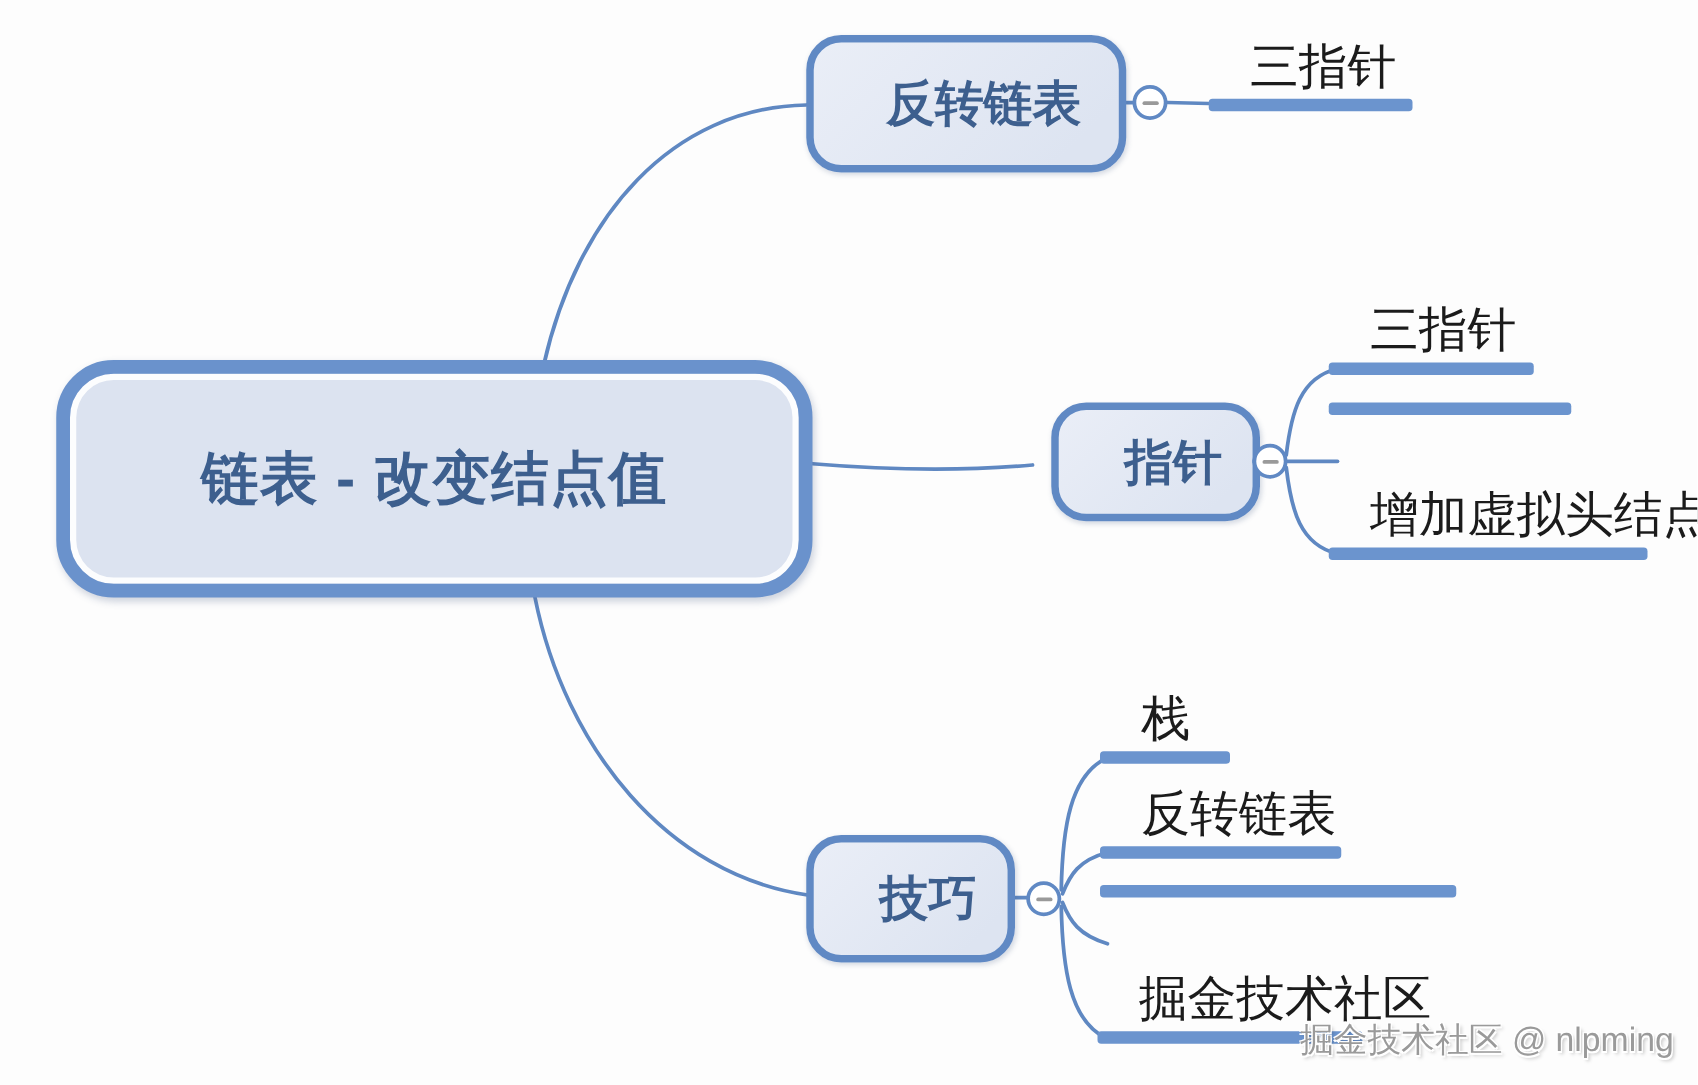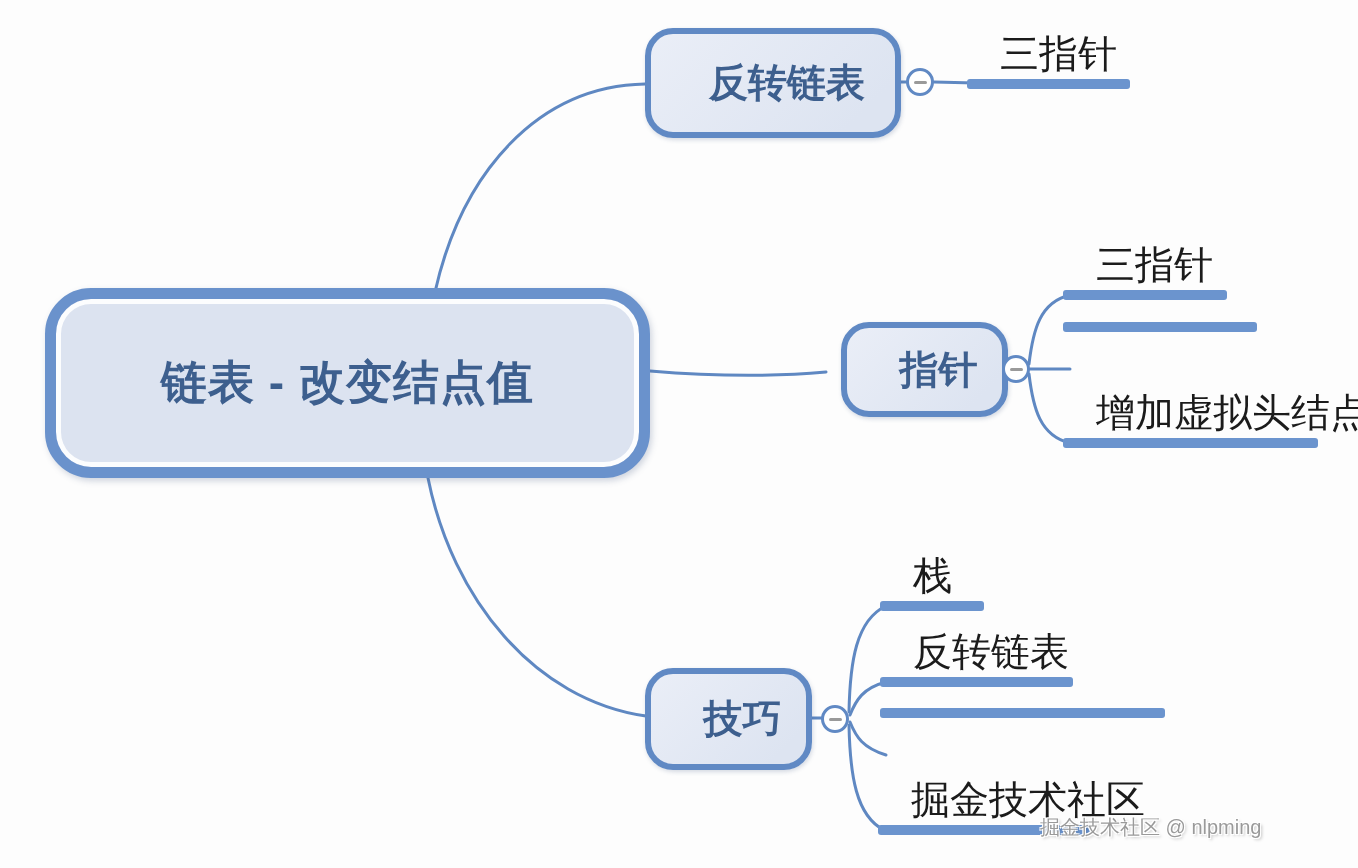--- a/index.html
+++ b/index.html
@@ -71,21 +71,21 @@
     padding-left:33px; white-space:nowrap;
     color:var(--leaf-text,#1b1b1b); font-weight:500;
   }
   .leaf-bar {
     height:10px; border-radius:3px;
     background:var(--leaf-bar,#6b94ce);
   }
 
   .watermark {
     position:absolute; left:1040px; top:814px; z-index:5;
-    font-size:20px; color:#9a9a9a; white-space:nowrap;
+    font-size:27px; color:#9a9a9a; white-space:nowrap;
     text-shadow:-1px -1px 0 #fff, 1px -1px 0 #fff, -1px 1px 0 #fff,
                  1px 1px 0 #fff, 2px 2px 3px rgba(0,0,0,0.25);
   }
 </style>
 </head>
 <body>
 
 <div class="canvas">
 
   <svg class="connectors" width="1358" height="868" viewBox="0 0 1358 868">

